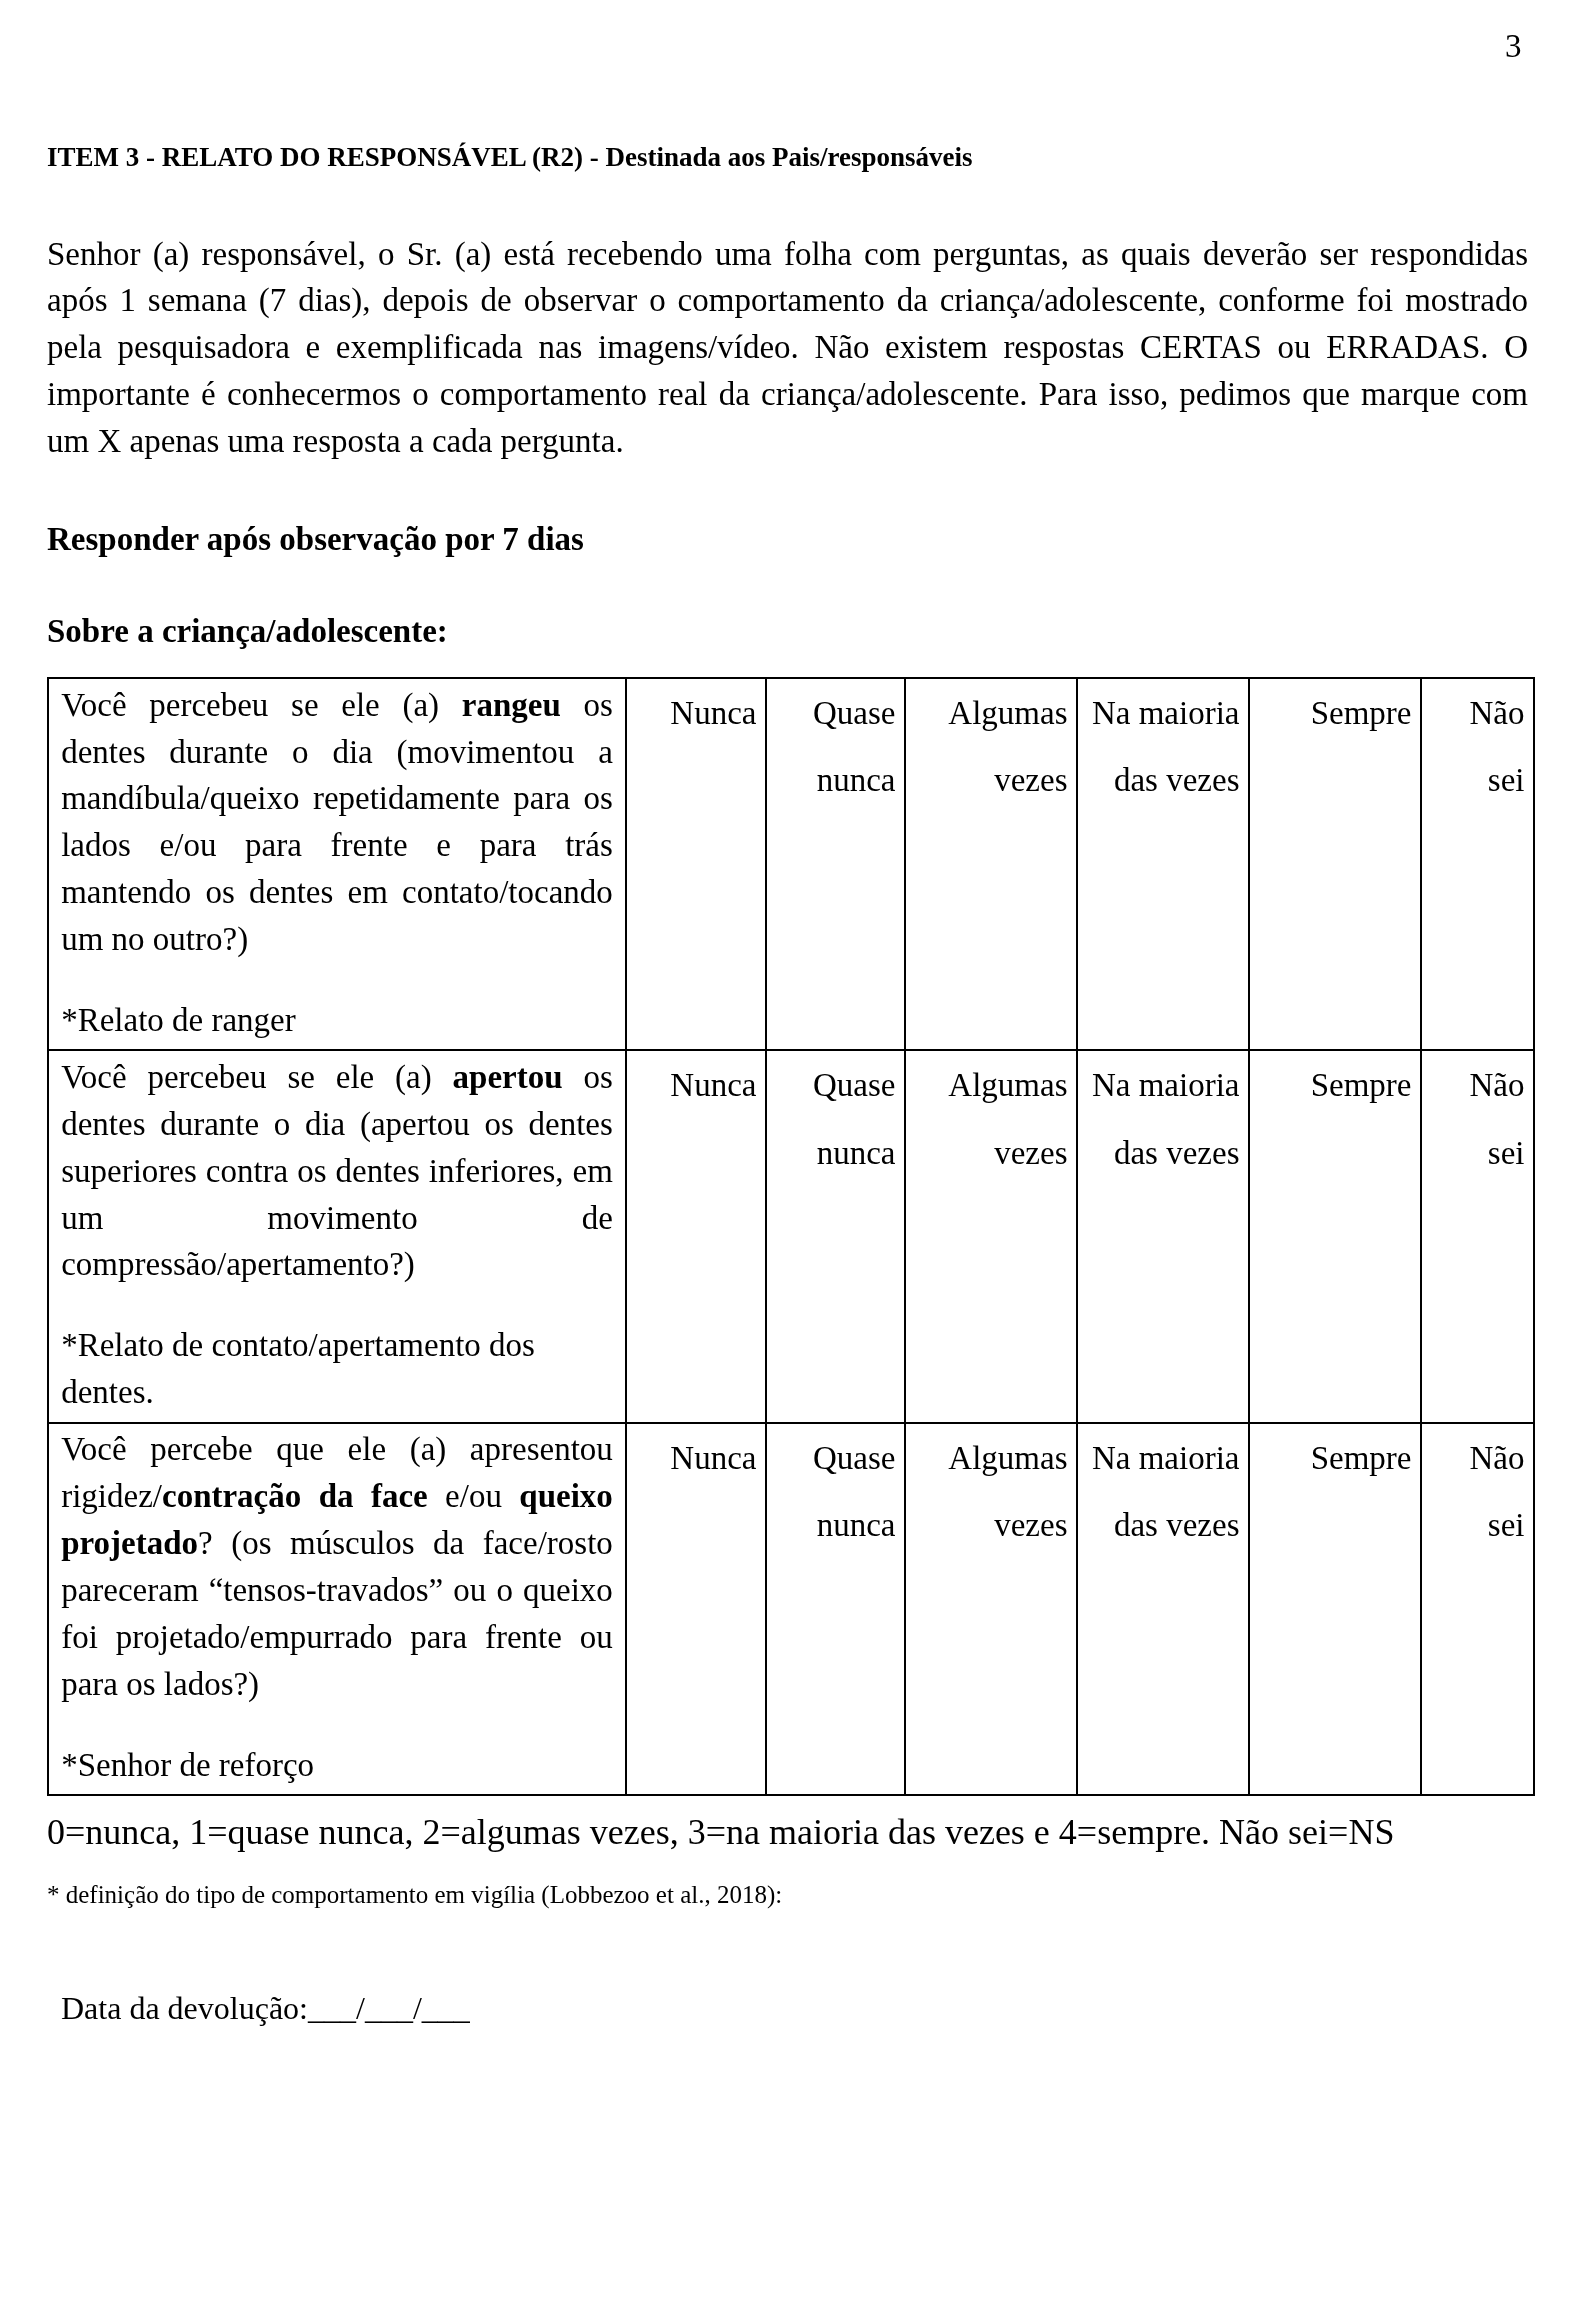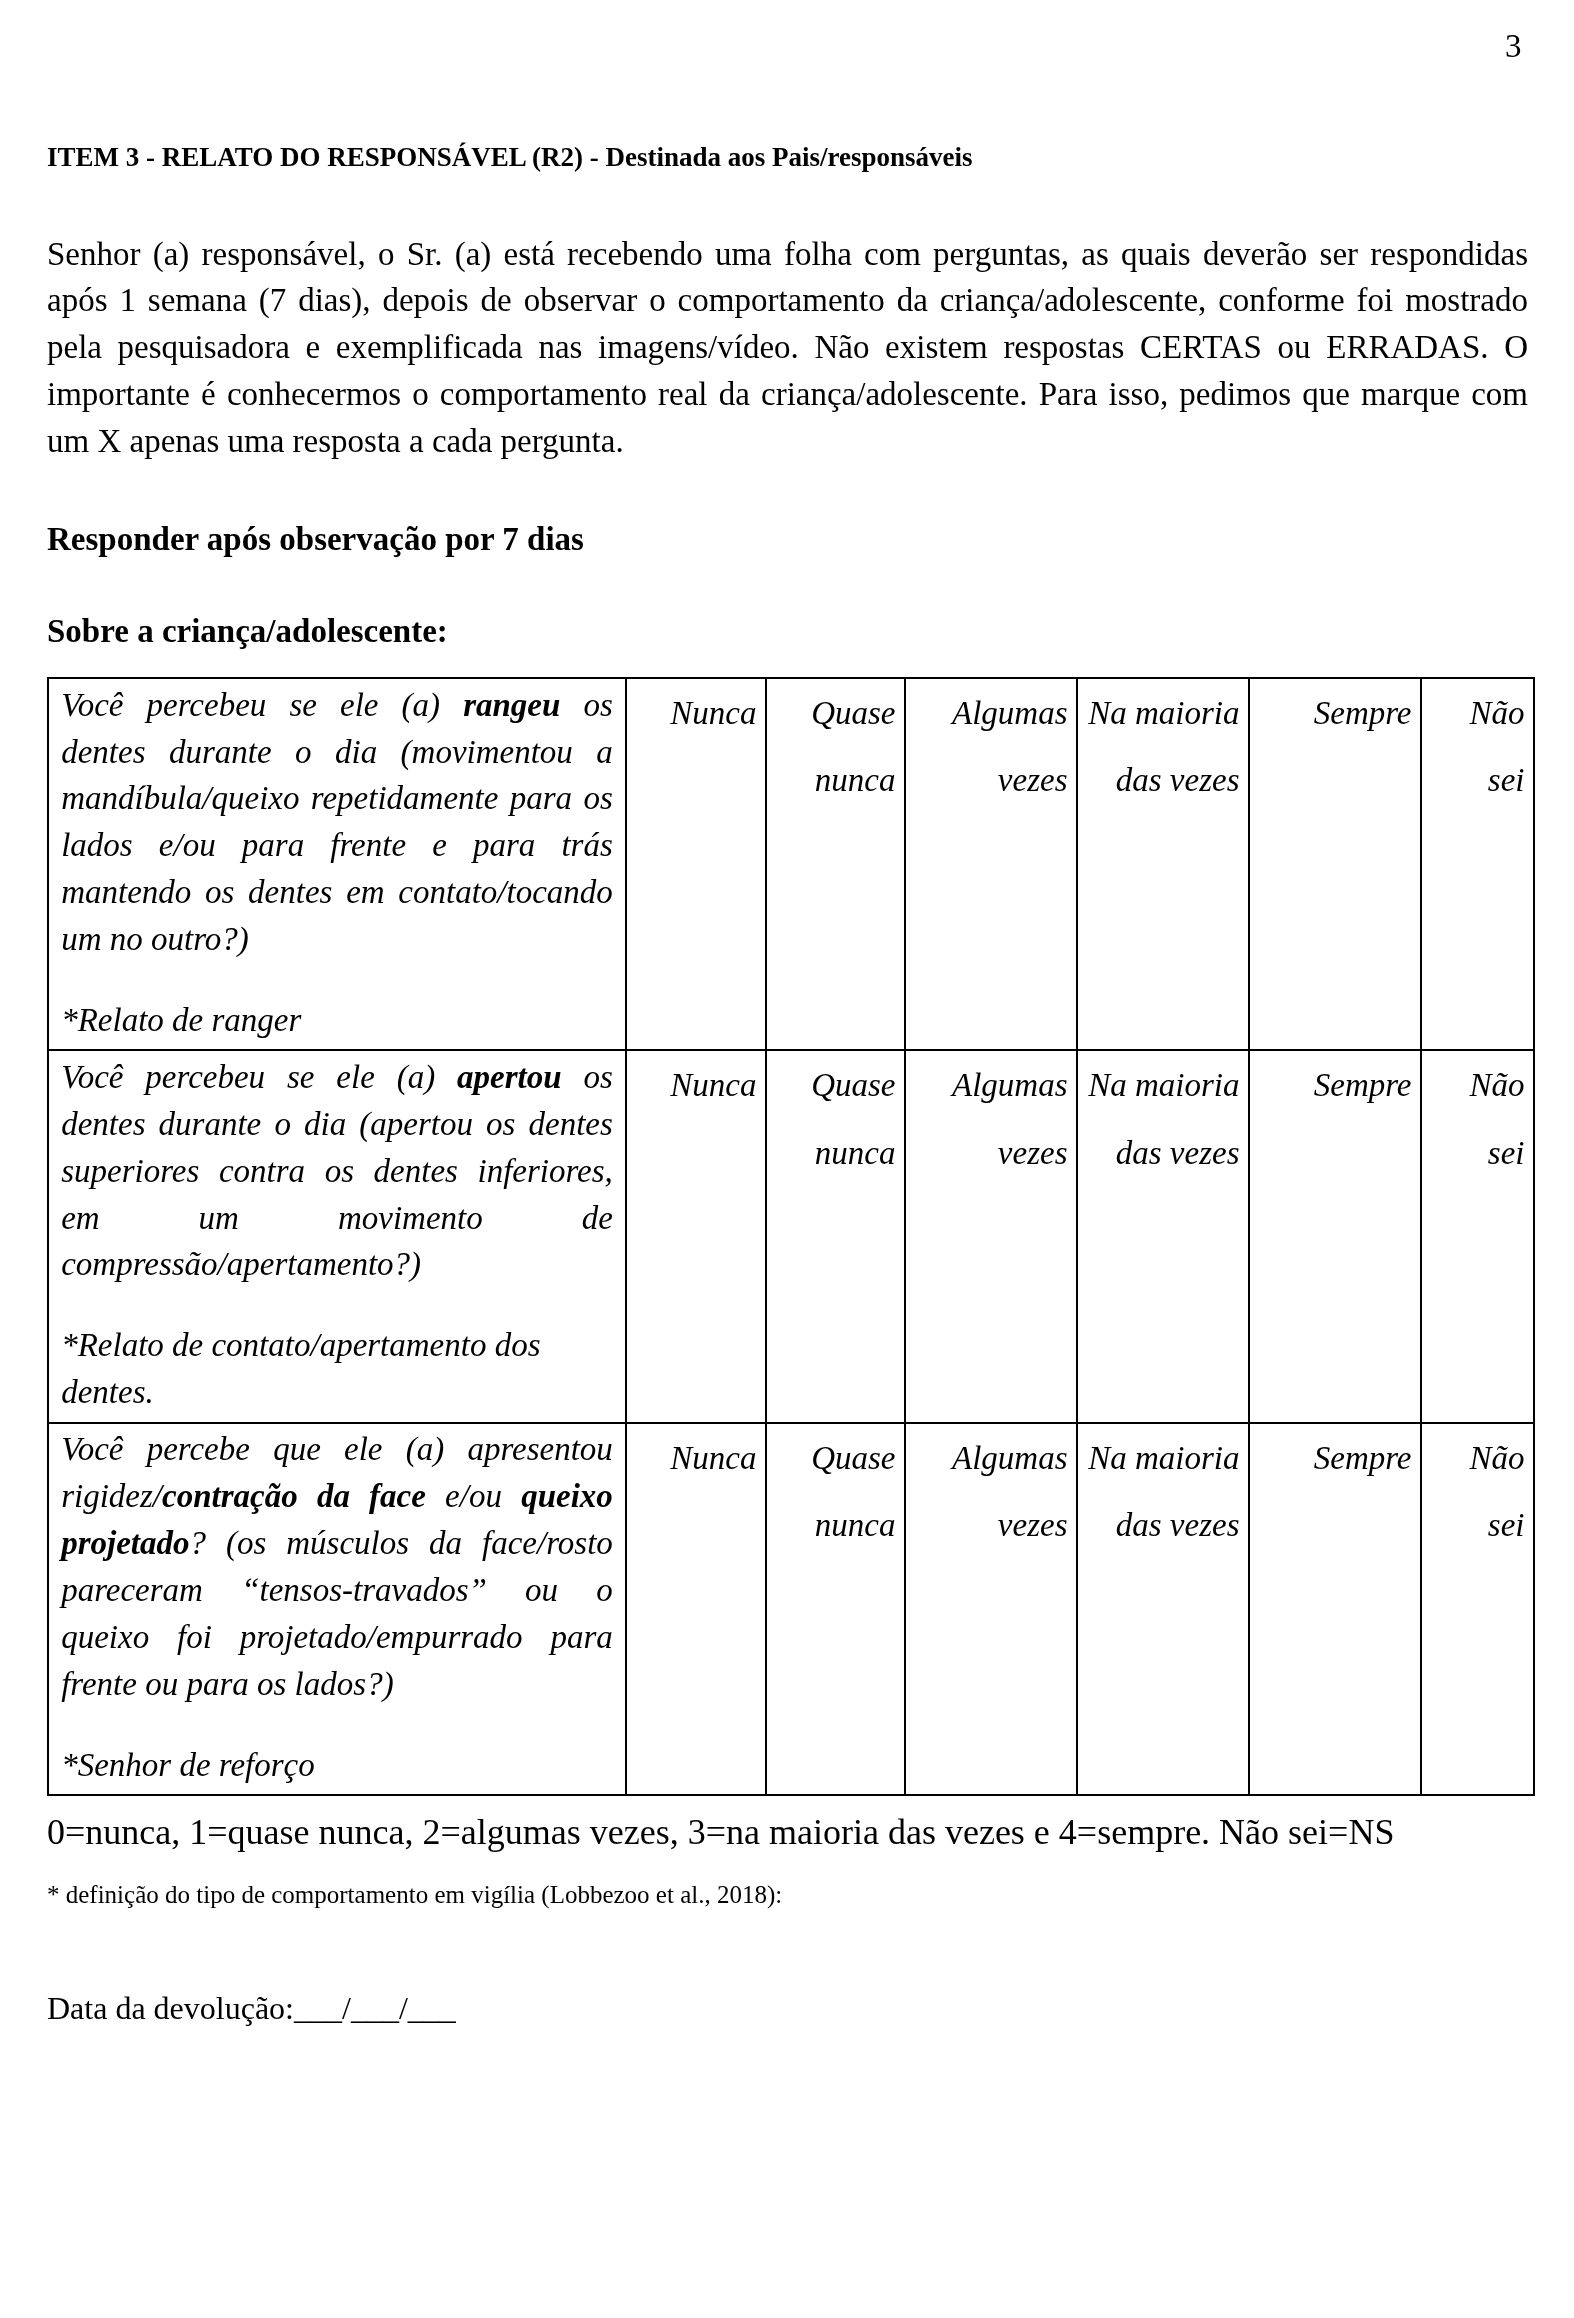--- a/index.html
+++ b/index.html
@@ -46,21 +46,21 @@
   table.q-table {
     border-collapse: collapse;
     table-layout: fixed;
     width: 1485px;
     margin-top: 22.6px;
   }
   .q-table td {
     border: 2.3px solid #000000;
     vertical-align: top;
   }
-  tr.q-row { height: 360px; font-style: italic; }
+  tr.q-row { height: 360px; }
   td.question-cell {
     padding: 2.8px 12.2px 5.6px 12.2px;
   }
   .question-text {
     text-align: justify;
     line-height: 1.42;
   }
   .question-note {
     margin-top: 34px;
     line-height: 1.42;
@@ -74,21 +74,21 @@
     margin: 12.2px 0 0 0;
     font-size: 36px;
     line-height: 1.35;
   }
   .footnote-line {
     margin: 20.7px 0 0 0;
     font-size: 25px;
     line-height: 1.35;
   }
   .return-line {
-    margin: 75px 0 0 0;
+    margin: 75px 0 0 14px;
     font-size: 32px;
     line-height: 1.4;
   }
 </style>
 </head>
 <body>
 
 <div class="page">
 
   <div class="page-number">3</div>

